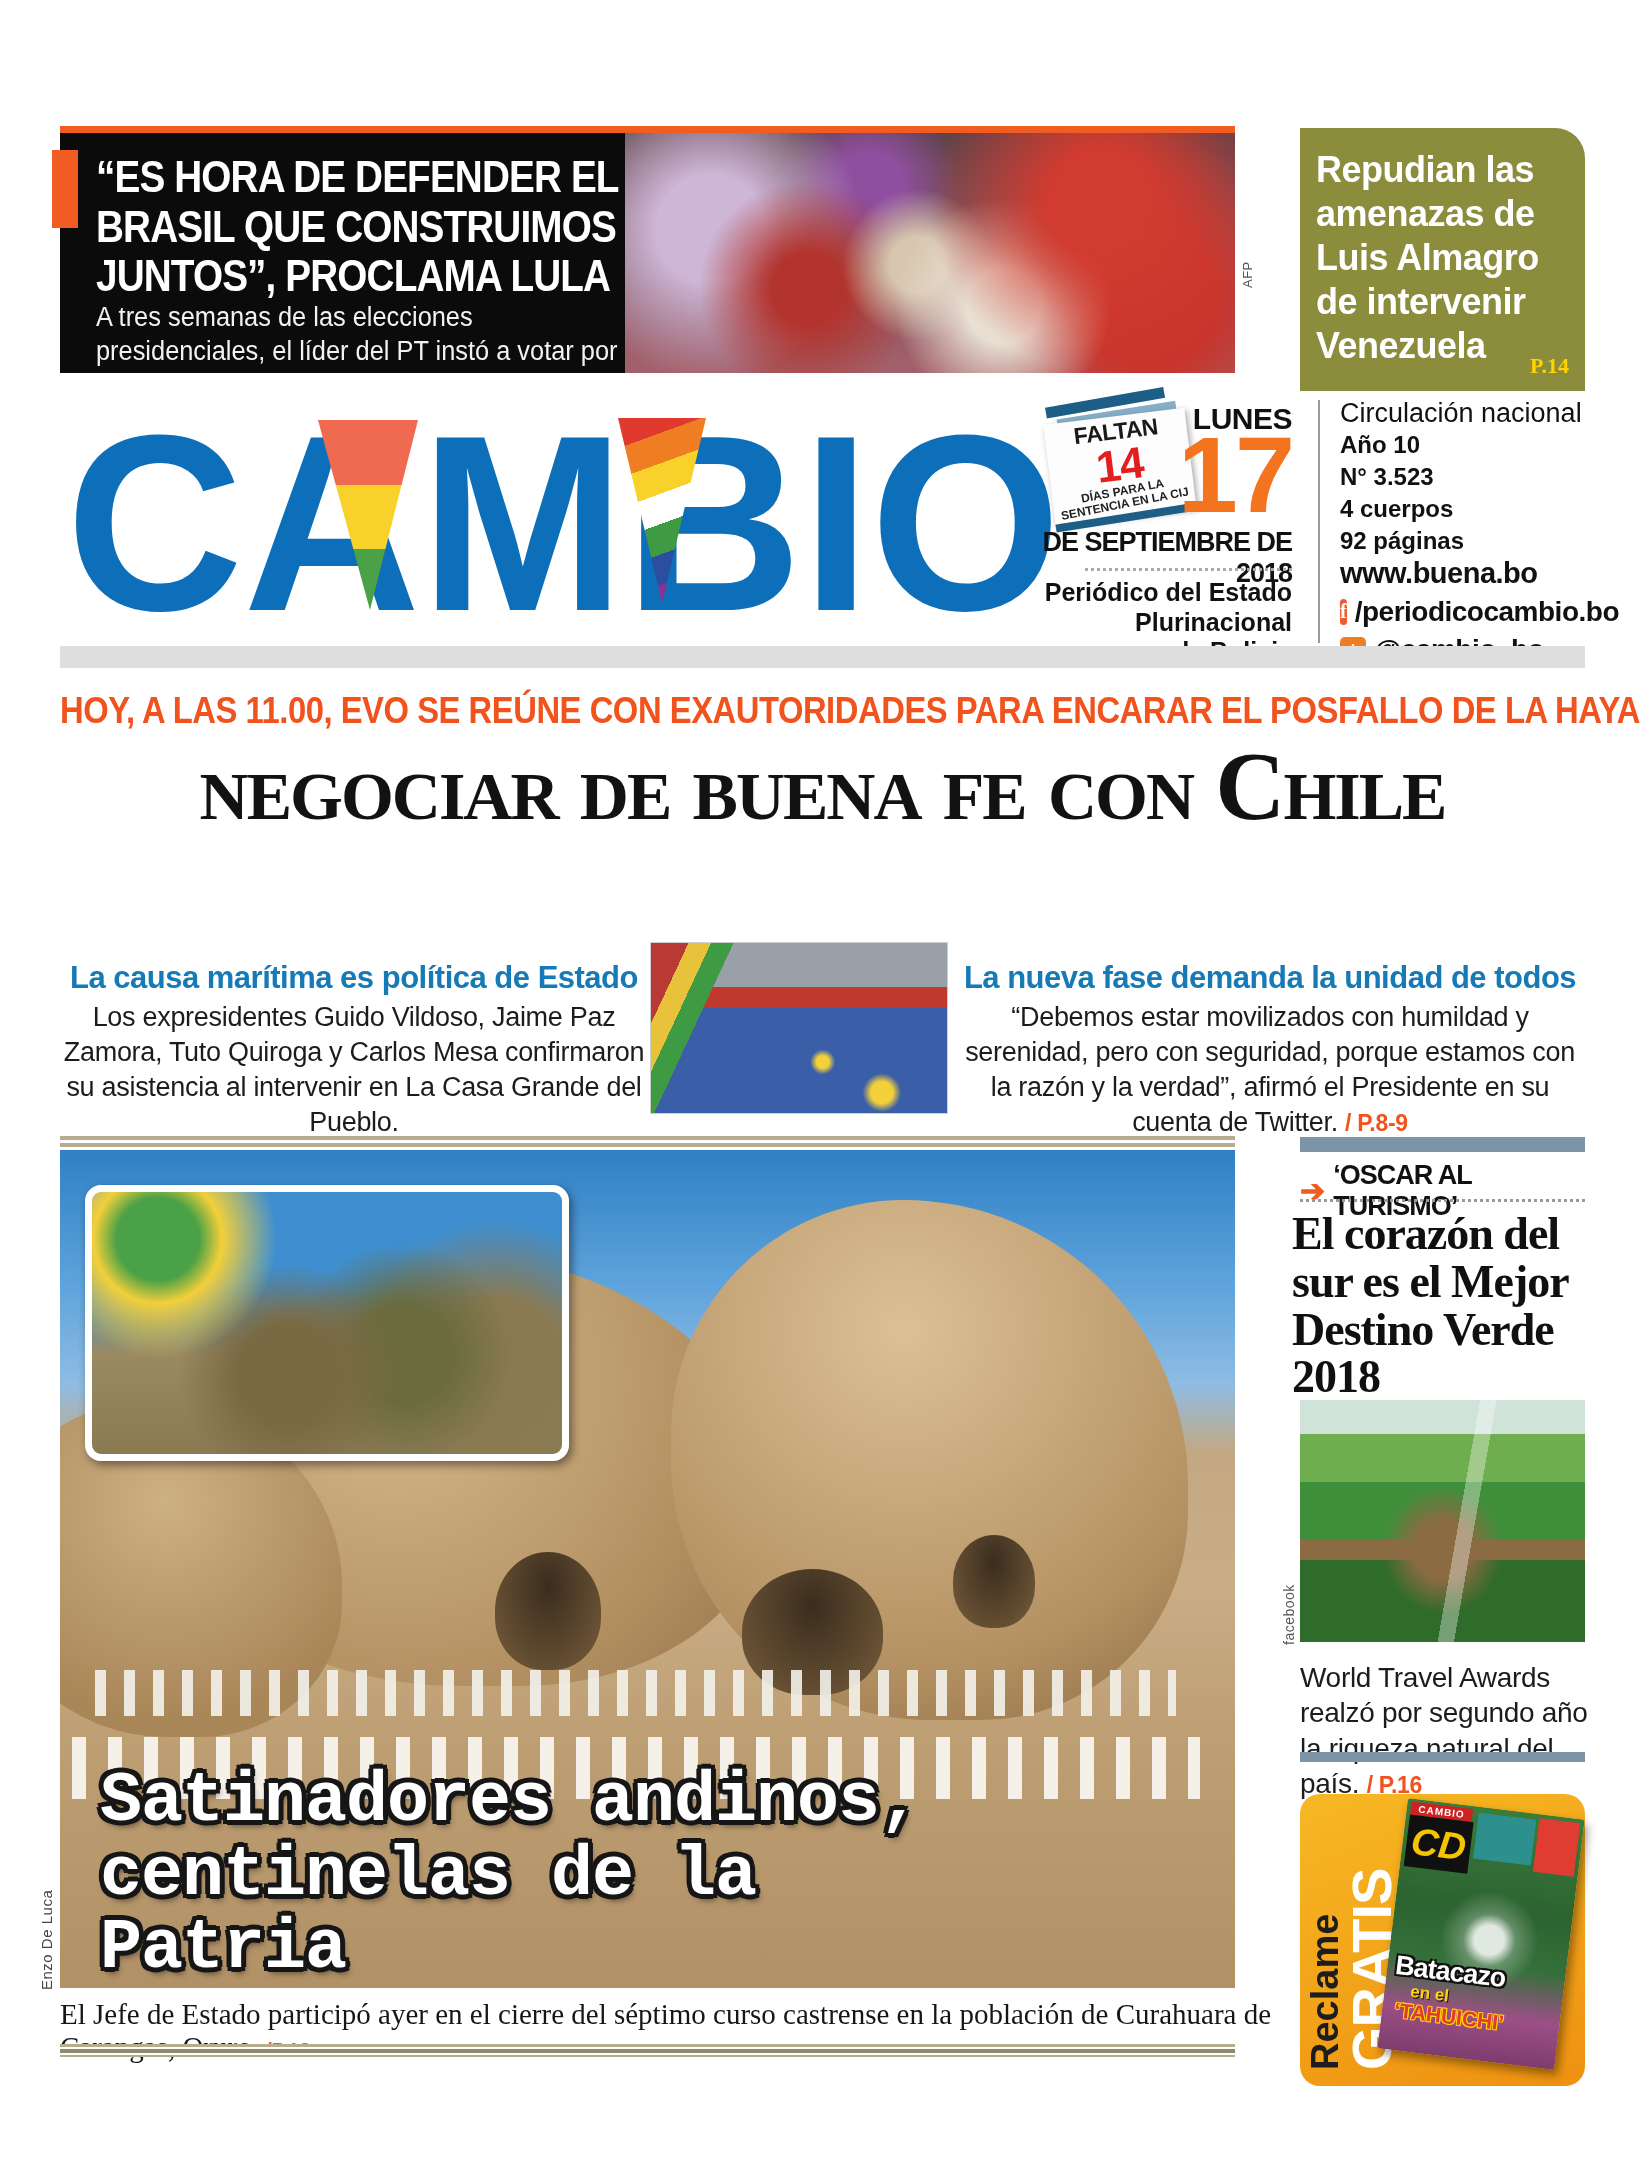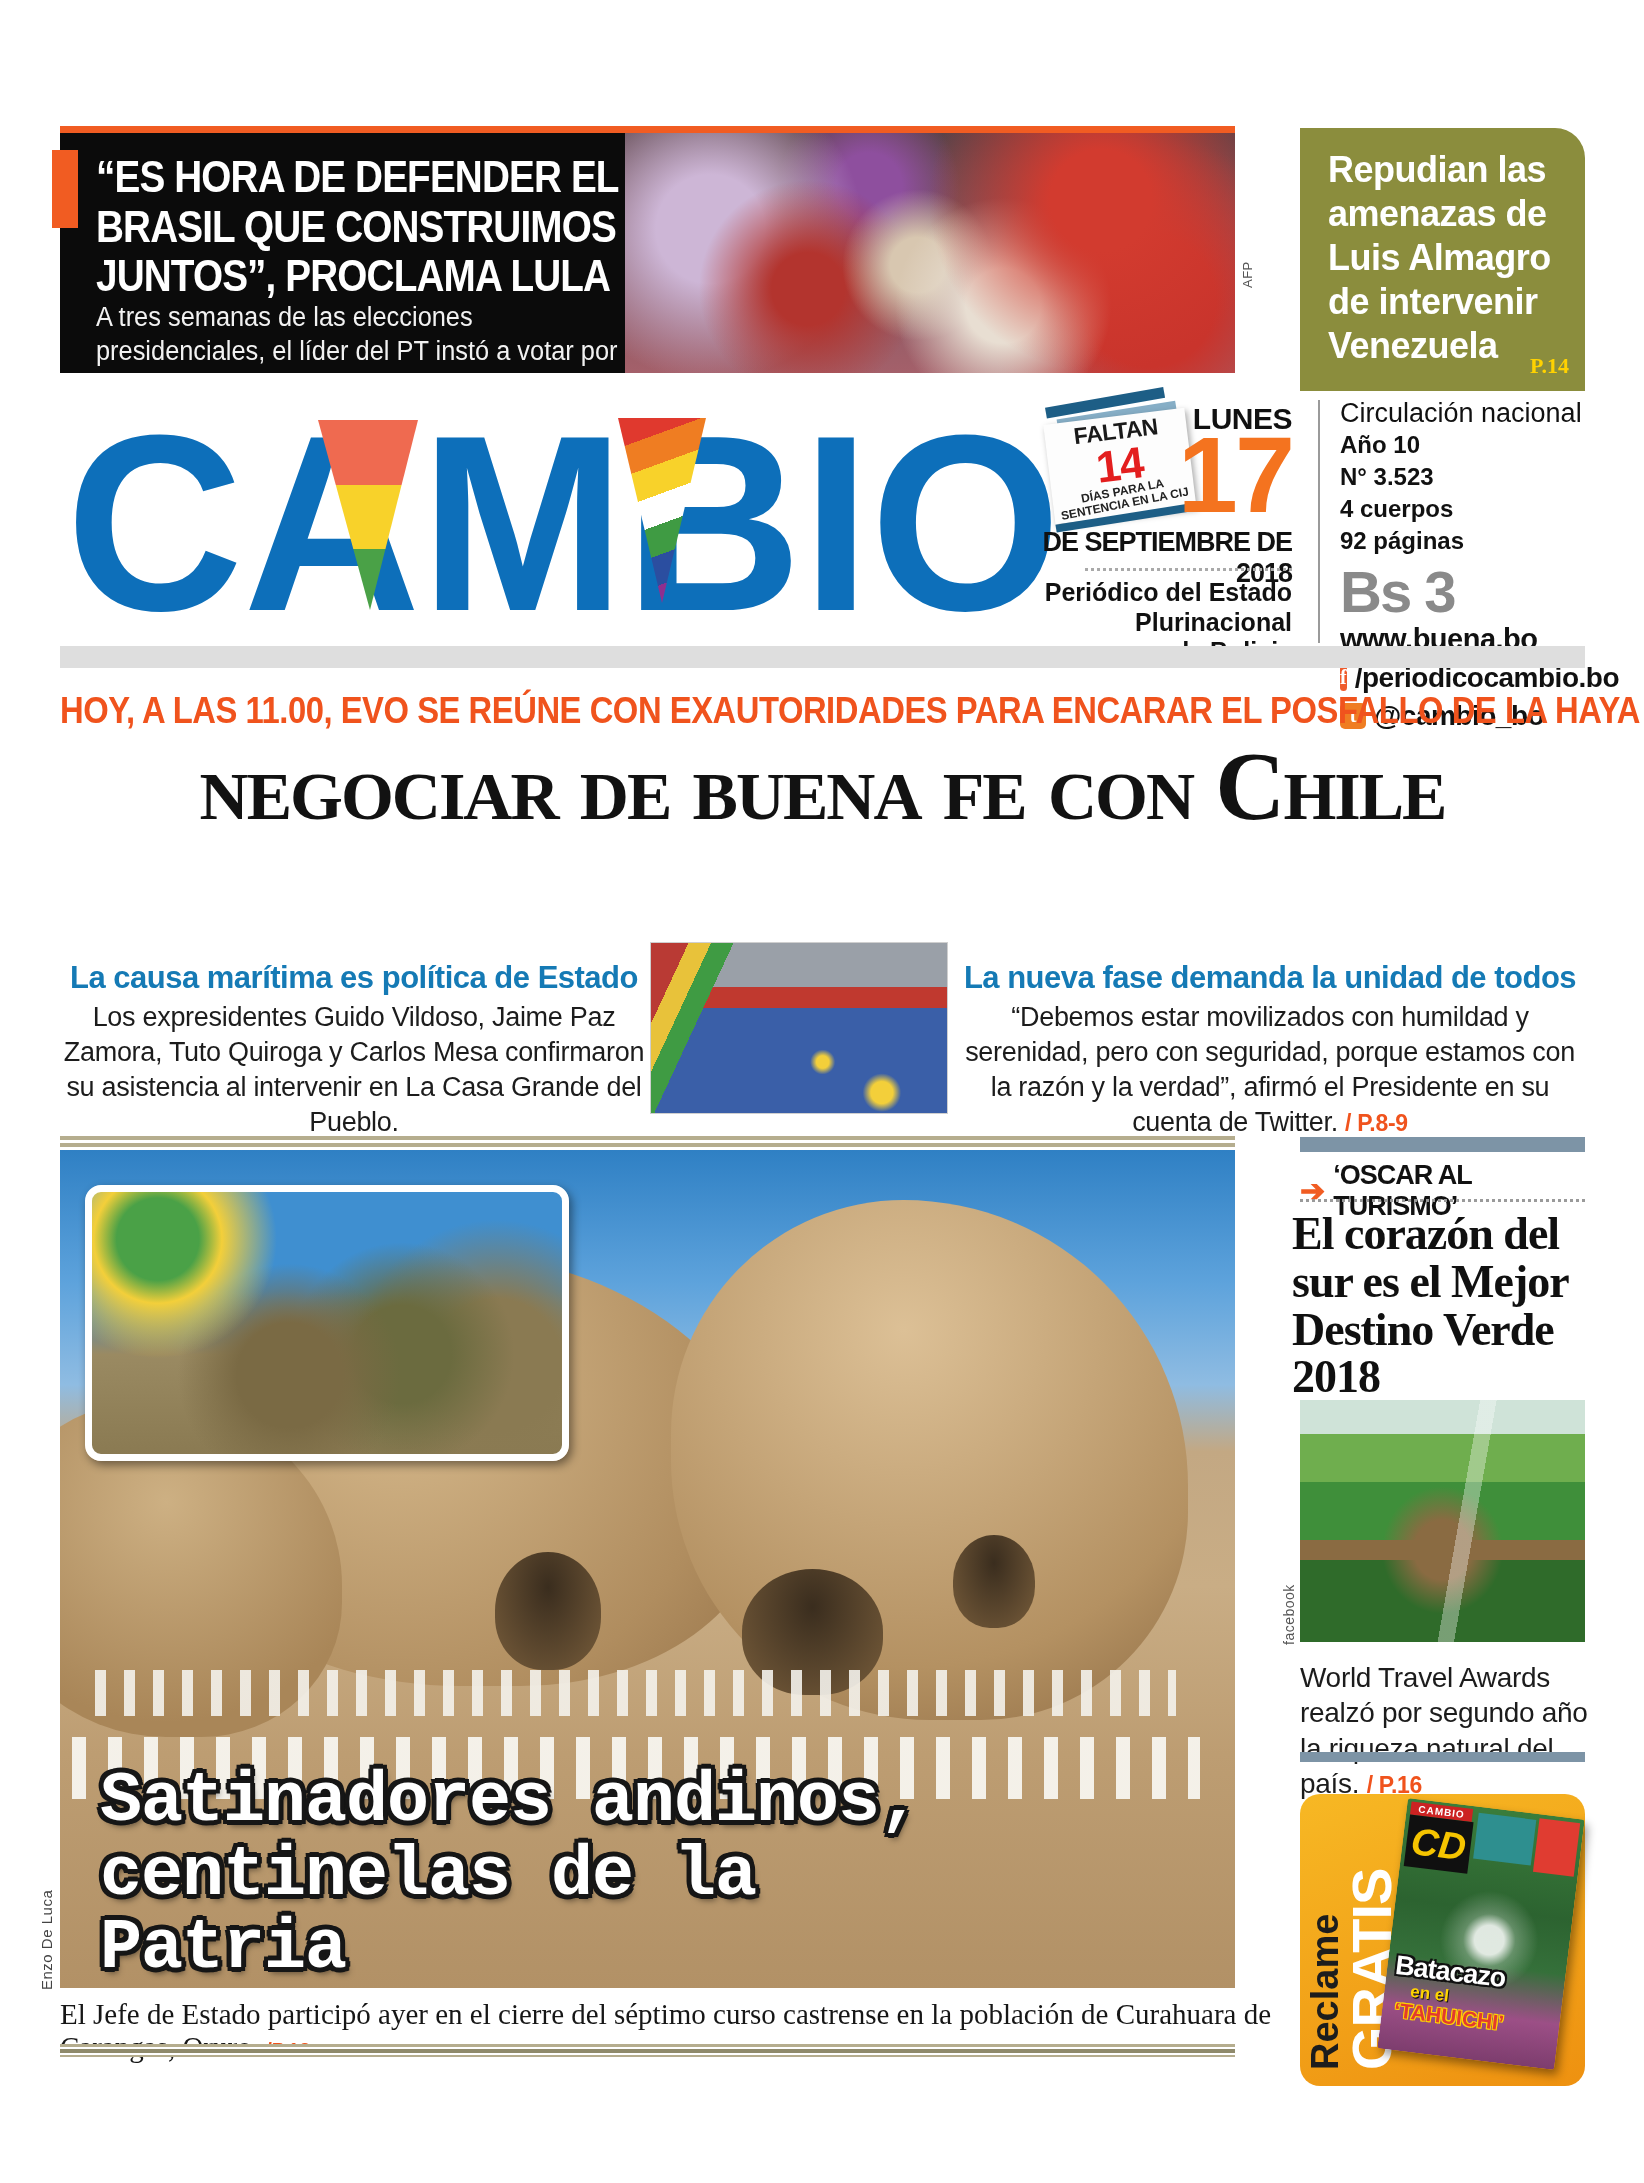--- a/index.html
+++ b/index.html
@@ -23,21 +23,21 @@
   .banner-tab{left:52px;top:150px;width:26px;height:78px;background:#f15c22;}
   .banner-headline{left:96px;top:152px;width:600px;font-size:44px;font-weight:bold;line-height:1.13;
     color:#ffffff;letter-spacing:-1px;transform:scaleX(.88);transform-origin:left top;}
   .banner-deck{left:96px;top:300px;width:580px;font-size:27px;line-height:1.27;color:#f2f2f2;
     transform:scaleX(.94);transform-origin:left top;}
   .credit-v{font-size:13px;color:#555;writing-mode:vertical-rl;transform:rotate(180deg);letter-spacing:.5px;}
   .afp-credit{left:1240px;top:228px;height:60px;}
 
   
   .green-box{left:1300px;top:128px;width:285px;height:263px;background:#8b8d3d;
-    border-radius:0 30px 0 0;box-sizing:border-box;padding:20px 28px;}
+    border-radius:0 30px 0 0;box-sizing:border-box;padding:20px 16px;}
   .green-box .gb-head{color:#ffffff;font-weight:bold;font-size:36px;line-height:1.22;letter-spacing:-.5px;}
   .green-box .gb-ref{position:absolute;right:16px;bottom:12px;color:#ffd200;font-weight:bold;font-size:22px;font-family:Liberation Serif, serif;}
 
   
   .logo-svg{left:66px;top:398px;}
   .logo-flag{left:318px;top:420px;width:100px;height:190px;
     background:linear-gradient(180deg,#ef6a50 0 34%,#f8d22a 34% 68%,#4aa147 68% 100%);
     clip-path:polygon(0 0,100% 0,52% 100%);}
   .logo-wiphala{left:618px;top:418px;width:88px;height:185px;
     background:linear-gradient(160deg,#e0392e 0 14%,#ef7d22 14% 28%,#f8d22a 28% 42%,#ffffff 42% 56%,#3f9b43 56% 70%,#2b4ea0 70% 84%,#8f2f8f 84% 100%);
@@ -218,21 +218,20 @@
     <div>de Bolivia</div>
   </div>
   <div class="abs mh-divider"></div>
 
   <div class="abs mh-info">
     <div class="mi-circ">Circulación nacional</div>
     <div class="mi-line">Año 10</div>
     <div class="mi-line">N° 3.523</div>
     <div class="mi-line">4 cuerpos</div>
     <div class="mi-line">92 páginas</div>
-    <div class="mi-price">Bs 3</div>
     <div class="mi-web">www.buena.bo</div>
     <div class="mi-row">
       <div class="mi-icon icon-fb">f</div>
       <div class="mi-handle">/periodicocambio.bo</div>
     </div>
     <div class="mi-row">
       <div class="mi-icon icon-tw">t</div>
       <div class="mi-handle">@cambio_bo</div>
     </div>
   </div>

